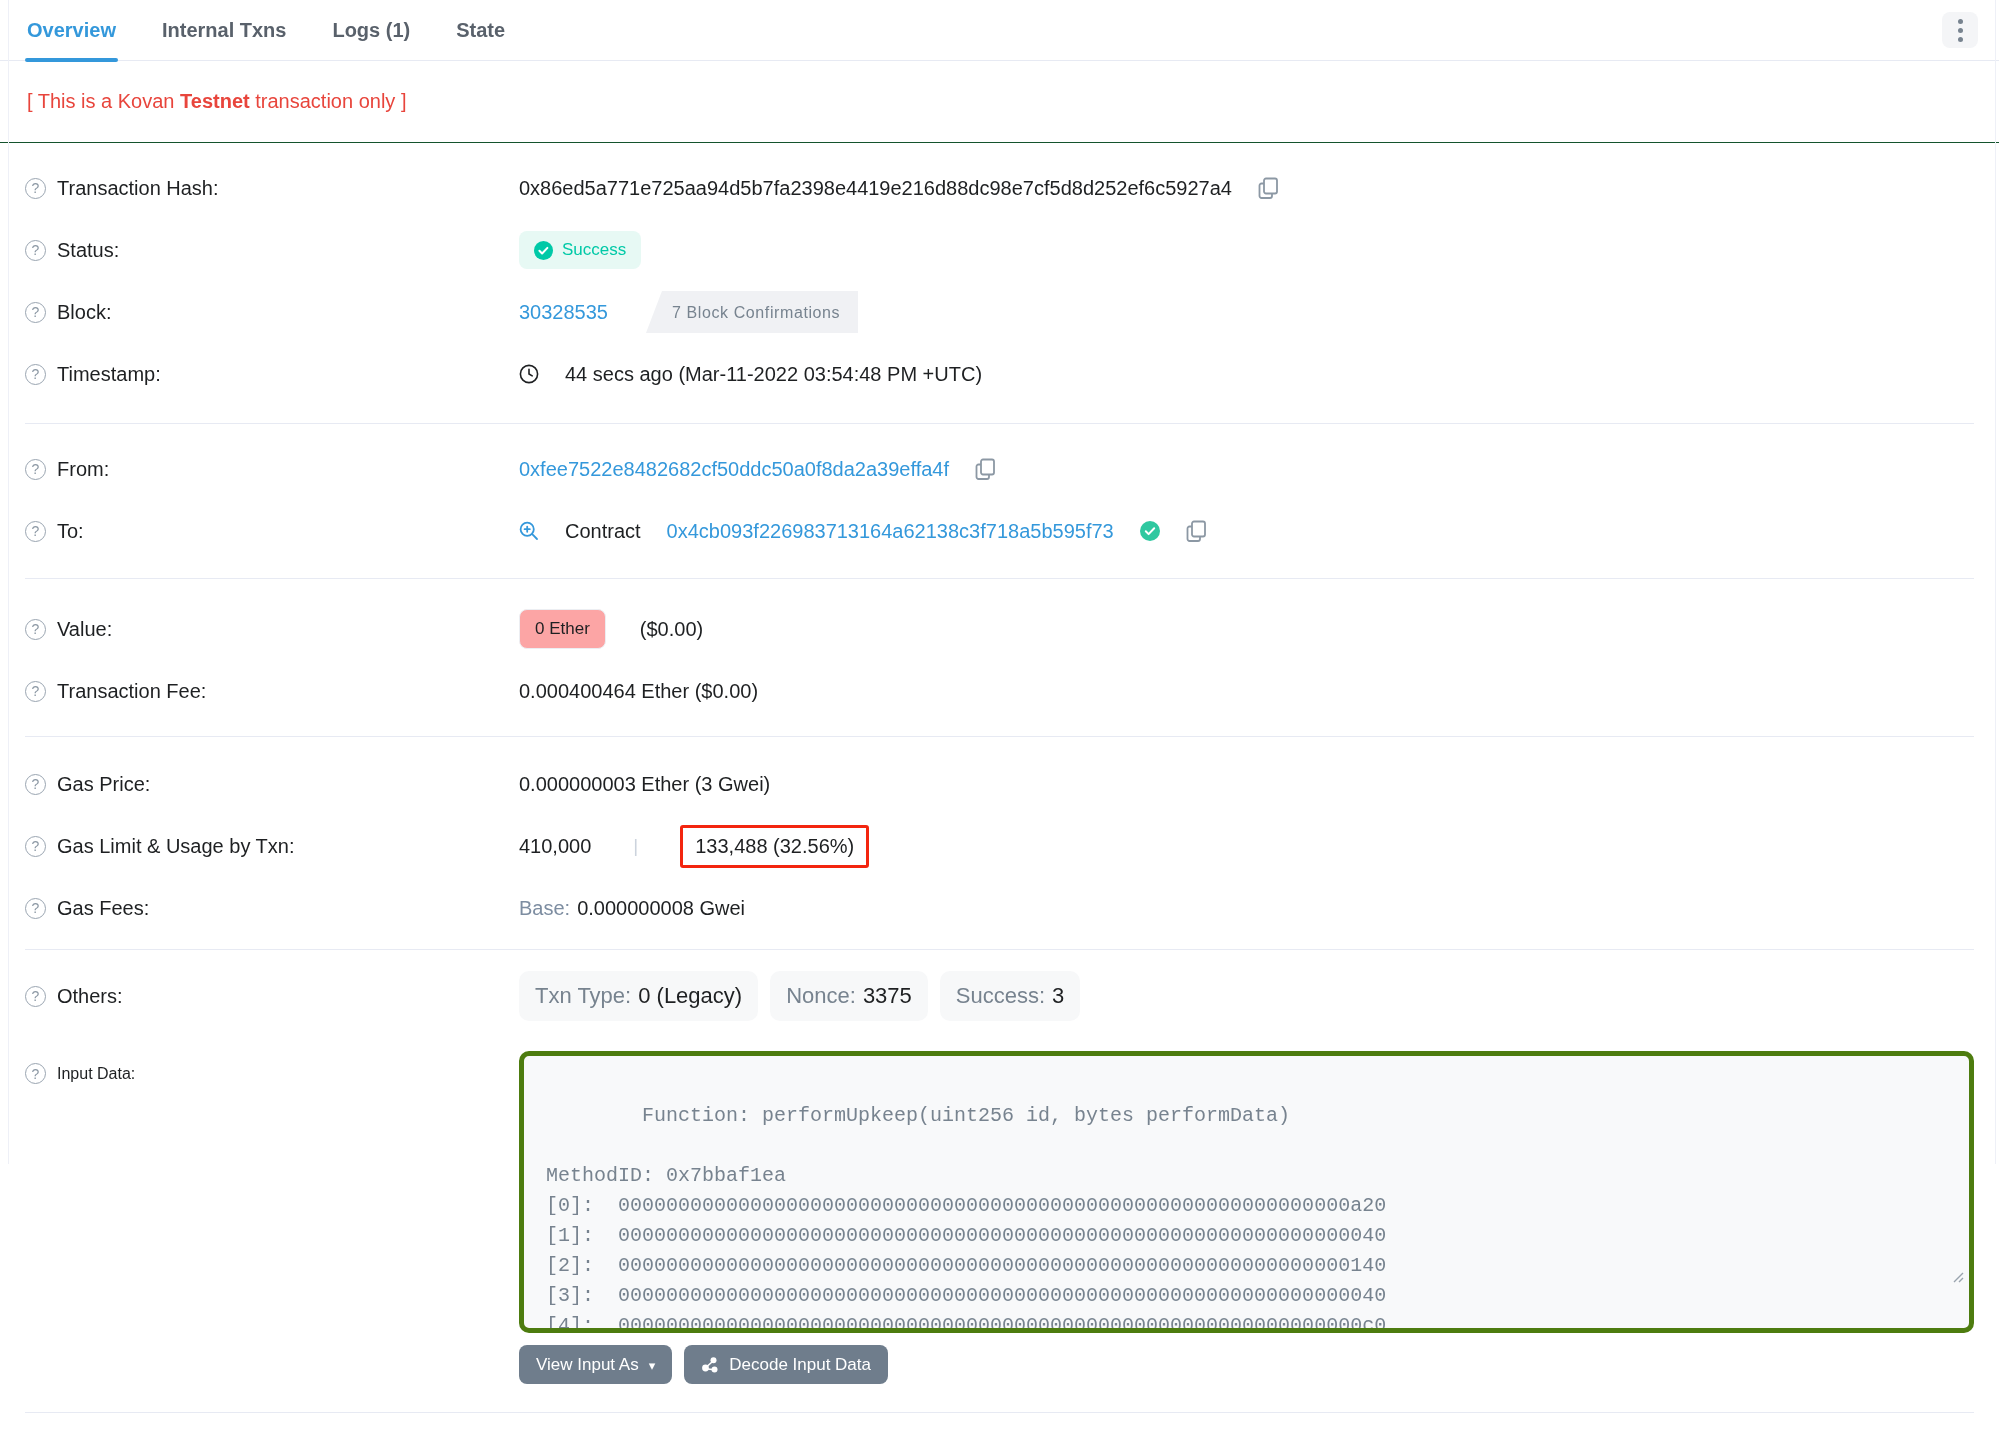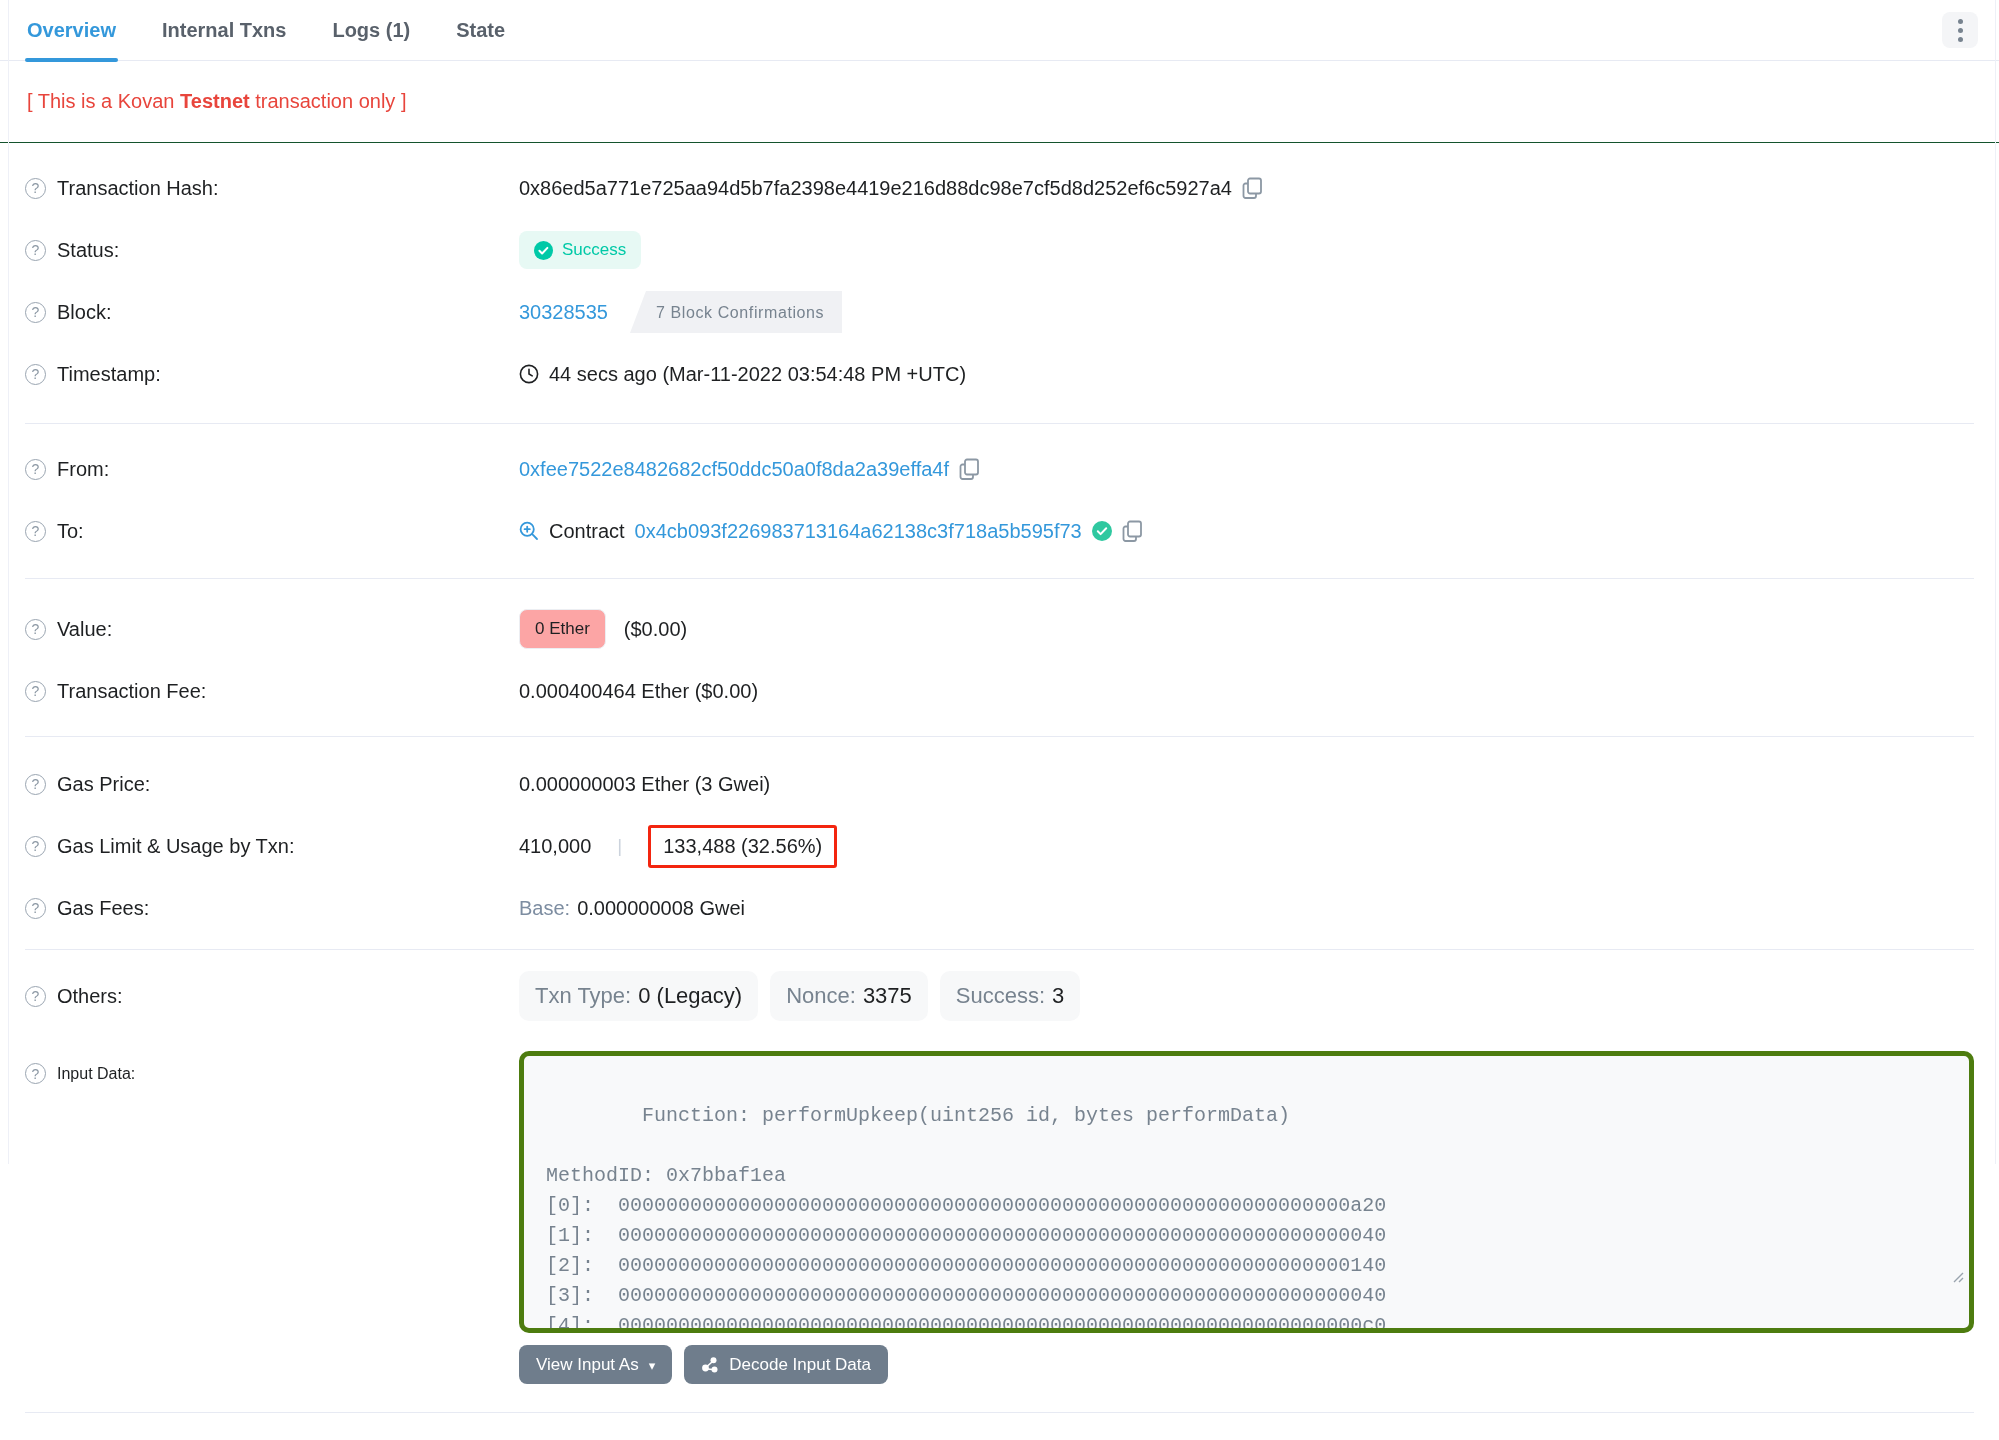--- a/index.html
+++ b/index.html
@@ -23,21 +23,21 @@
   
   .section { margin:0 25px; border-bottom:1px solid #e7eaf3; }
   .sec-a { padding:14px 0 18px; }
   .sec-b { padding:14px 0 16px; }
   .sec-c { padding:19px 0 14px; }
   .sec-d { padding:16px 0 10px; }
   .sec-e { padding:15px 0 28px; }
   .row { display:flex; align-items:center; min-height:62px; font-size:20px; }
   .row-label { width:494px; flex:none; display:flex; align-items:center; gap:11px; }
   .q-icon { width:21px; height:21px; flex:none; border:1.5px solid #9aa5b1; border-radius:50%; color:#8c98a4; font-size:14px; display:flex; align-items:center; justify-content:center; }
-  .row-value { display:flex; align-items:center; gap:10px; }
+  .row-value { display:flex; align-items:center; gap:26px; }
   .link { color:#3498db; text-decoration:none; cursor:pointer; }
   .icon-btn { display:inline-flex; align-items:center; cursor:pointer; }
 
   
   .status-badge { display:inline-flex; align-items:center; gap:9px; background:#e7f9f4; color:#00c9a7; font-size:17px; padding:9px 15px; border-radius:8px; }
   .confirm-badge { background:#f0f1f4; color:#77838f; font-size:16px; letter-spacing:.6px; padding:13px 18px 11px 26px; clip-path:polygon(16px 0, 100% 0, 100% 100%, 0 100%); margin-left:12px; }
   .ether-badge { background:#fca5a5; border:1px solid #eceef2; border-radius:8px; padding:9px 15px; font-size:17px; color:#1e2022; }
   .usd-val { margin-left:8px; }
   .pipe { color:#ccd3dd; margin:0 16px; font-size:19px; }
   .usage-annotation { border:3px solid #f3250f; border-radius:3px; padding:7px 12px; }

